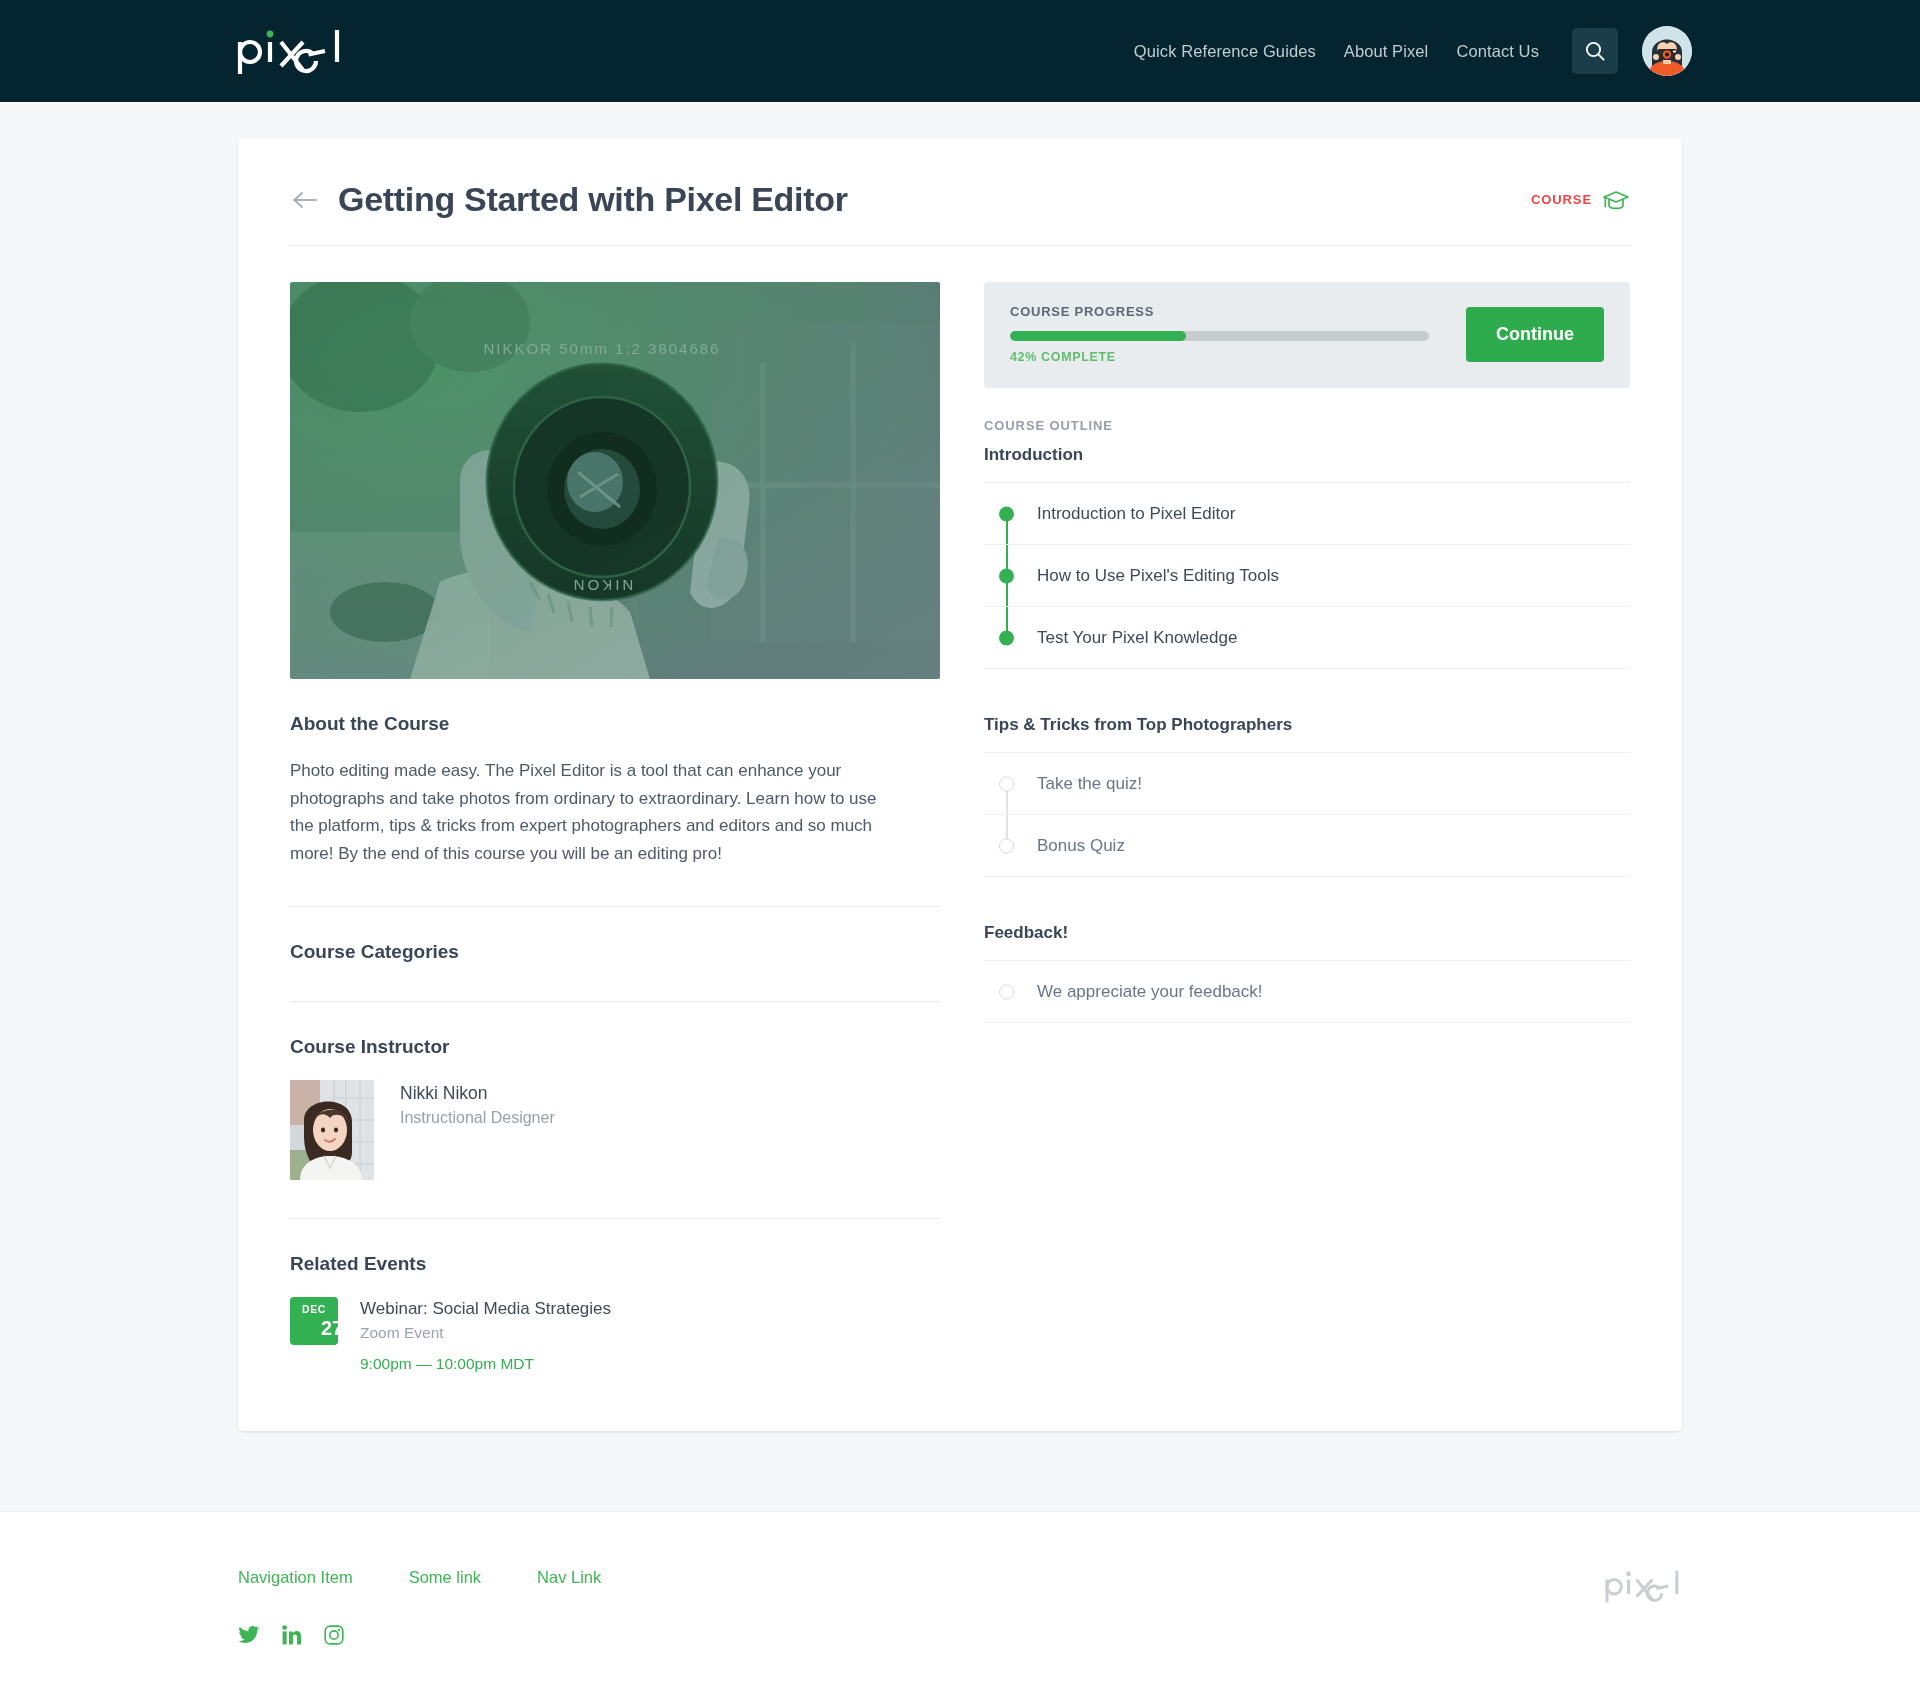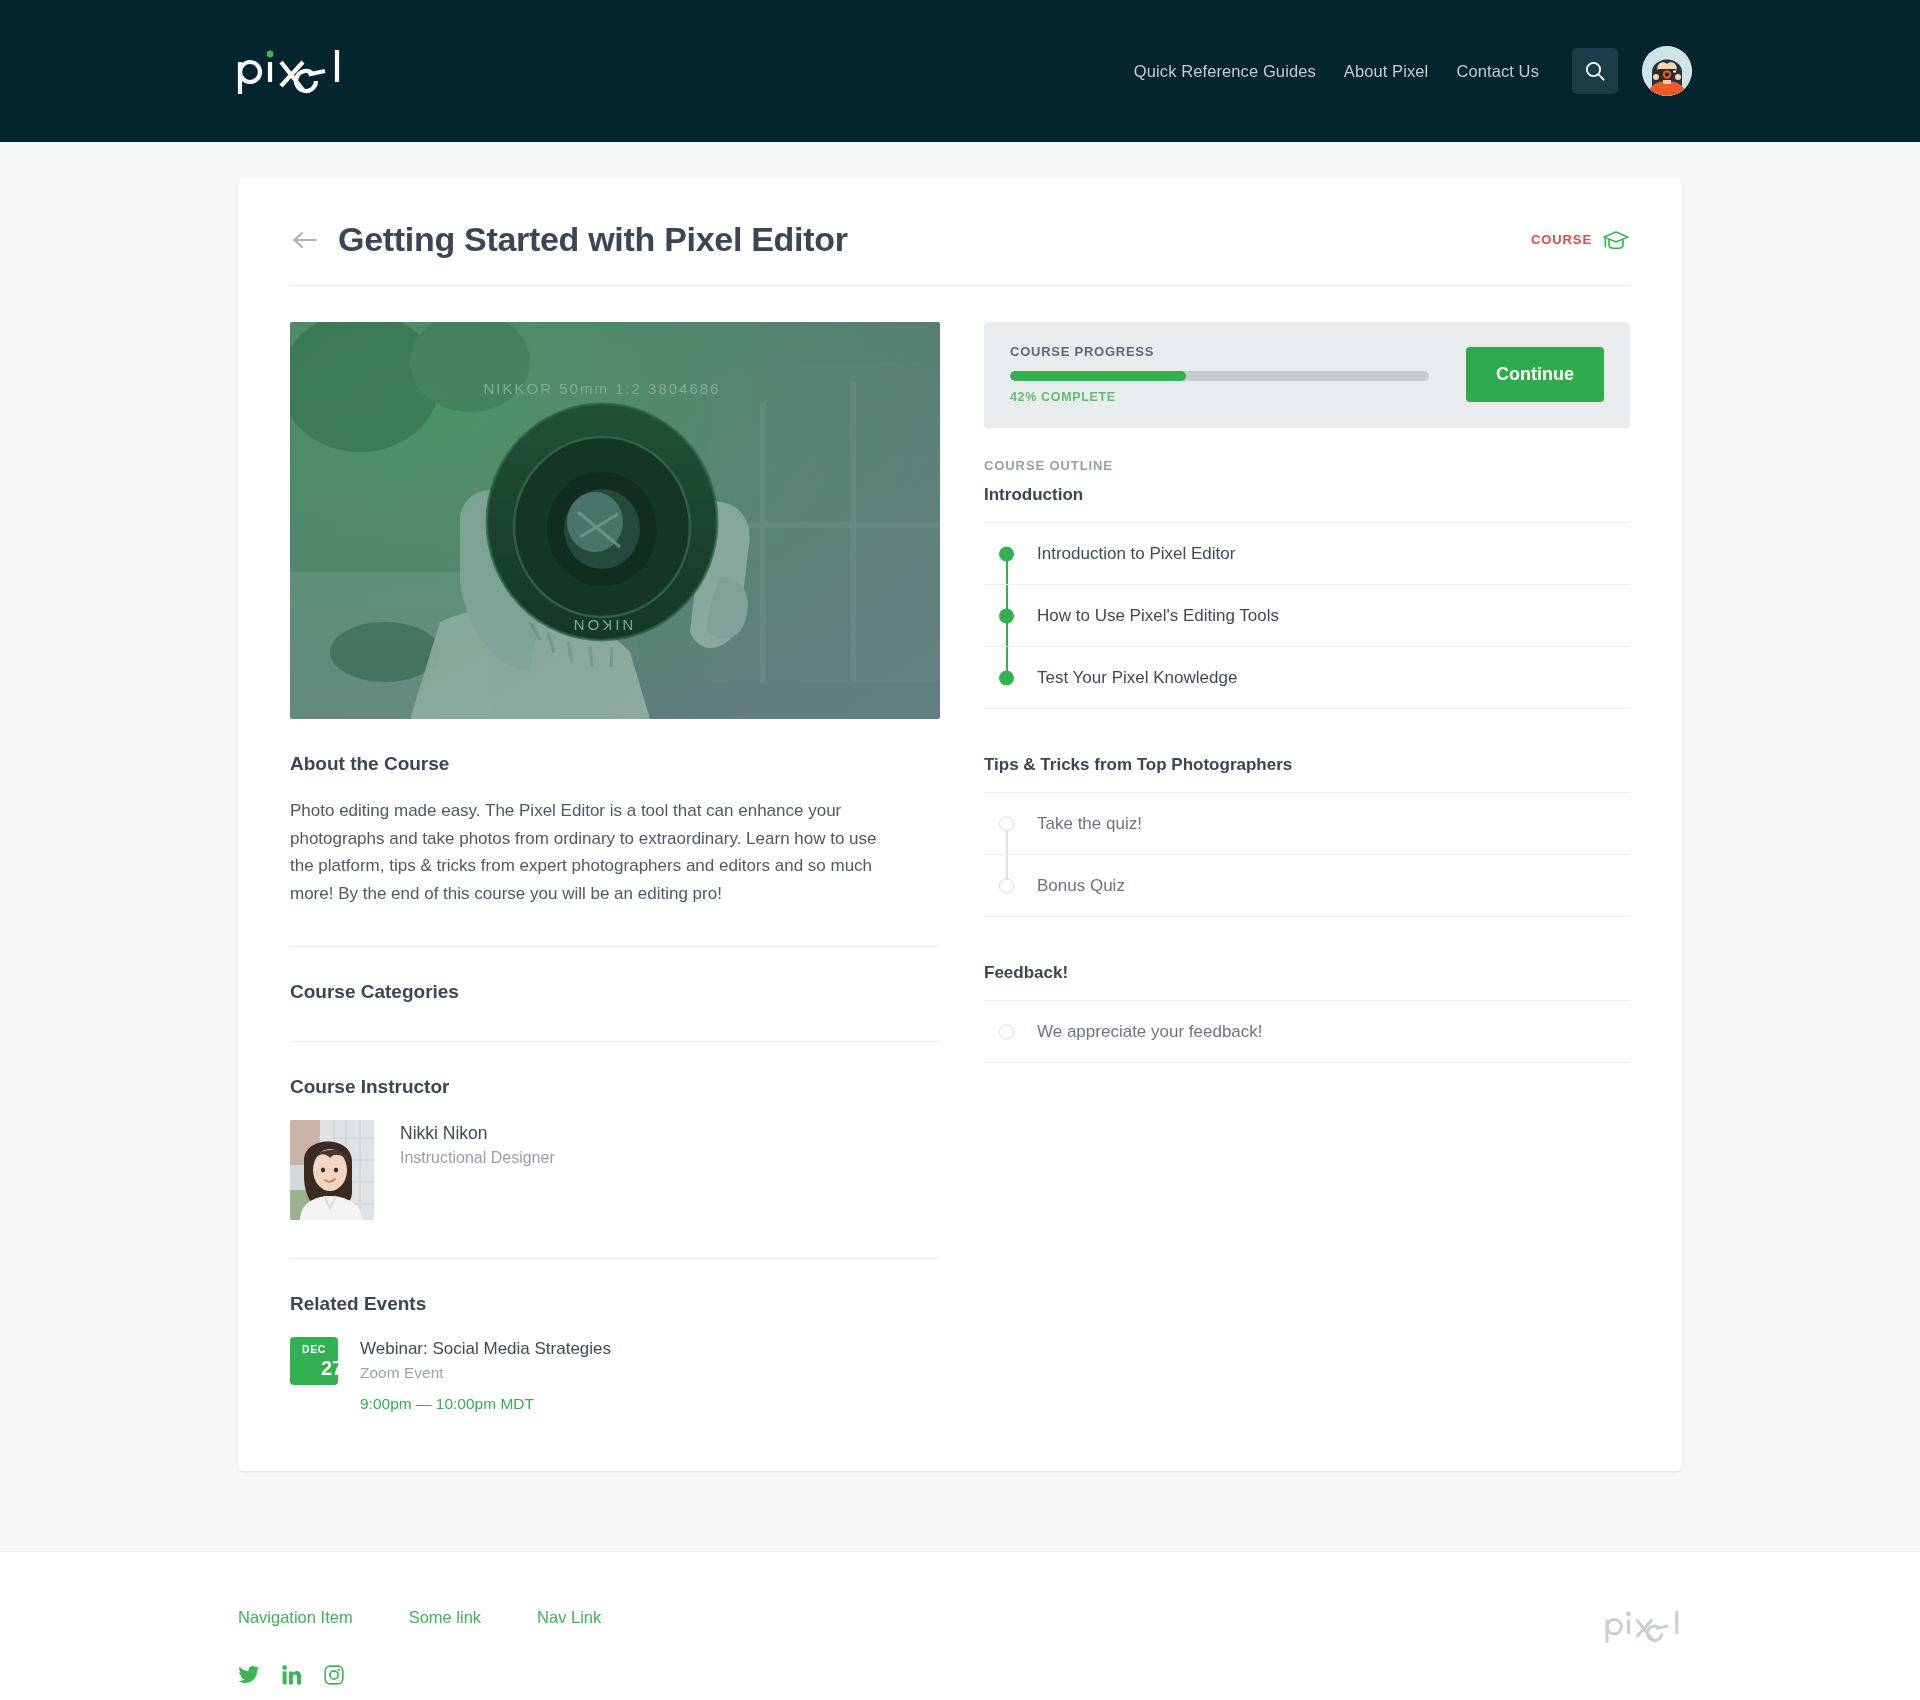--- a/index.html
+++ b/index.html
@@ -6,21 +6,21 @@
   html, body {
     width: 1920px;
     background: #ffffff;
     font-family: "Liberation Sans", sans-serif;
     -webkit-font-smoothing: antialiased;
   }
   body { width: 1920px; min-height: 1700px; }
 
   
   .site-header {
-    height: 142px;
+    height: 102px;
     background: #04242f;
     display: flex;
     align-items: center;
     padding: 0 0 0 236px;
     position: relative;
   }
   .logo {
     position: relative;
     display: inline-block;
     font-size: 0;

